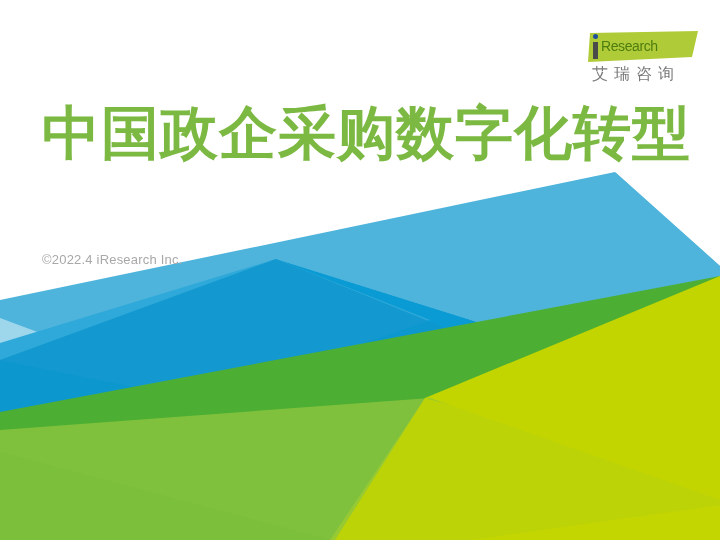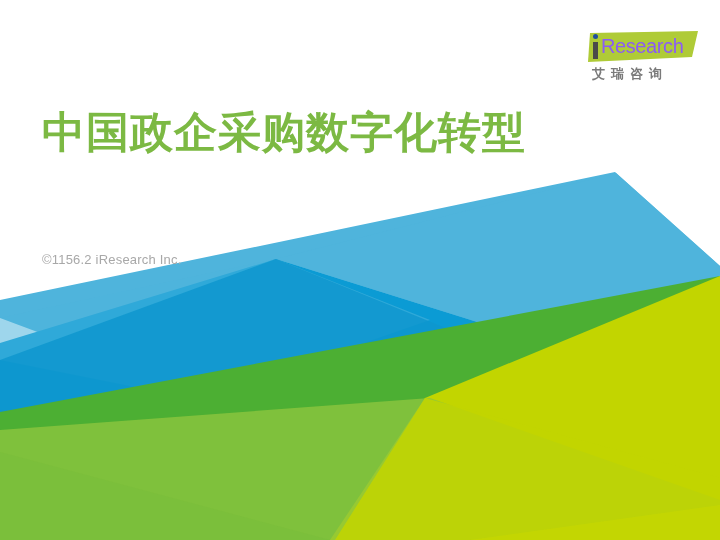--- a/index.html
+++ b/index.html
@@ -66,48 +66,47 @@
     left: 5px;
     top: 11px;
     width: 5px;
     height: 17px;
     background: #4a4a4a;
   }
   #logo-research {
     position: absolute;
     left: 13px;
     top: 5px;
-    font-size: 20px;
+    font-size: 14px;
     line-height: 21px;
     letter-spacing: -0.4px;
-    color: #8b5cf6;
+    color: #4d7c0f;
     font-weight: normal;
     white-space: nowrap;
   }
   #logo-cn {
     position: absolute;
     left: 4px;
     top: 36px;
     width: 108px;
-    font-size: 13px;
+    font-size: 16px;
     line-height: 14px;
     color: #7a7a7a;
     letter-spacing: 6px;
     white-space: nowrap;
-    font-weight: bold;
   }
   
   #title-block {
     position: absolute;
     left: 42px;
     top: 106px;
     width: 560px;
   }
   .title-line {
-    font-size: 43px;
+    font-size: 58px;
     line-height: 53px;
     font-weight: bold;
     color: #7CB943;
     letter-spacing: 1px;
     white-space: nowrap;
   }
   
   #copyright {
     position: absolute;
     left: 42px;
@@ -159,15 +158,15 @@
       <span class="logo-i-stem"></span>
       <span id="logo-research">Research</span>
     </div>
     <div id="logo-cn">艾瑞咨询</div>
   </div>
 
   <div id="title-block">
     <div class="title-line">中国政企采购数字化转型</div>
   </div>
 
-  <div id="copyright">©1156.2 iResearch Inc.</div>
+  <div id="copyright">©2022.4 iResearch Inc.</div>
 
 </div>
 
 </body></html>

